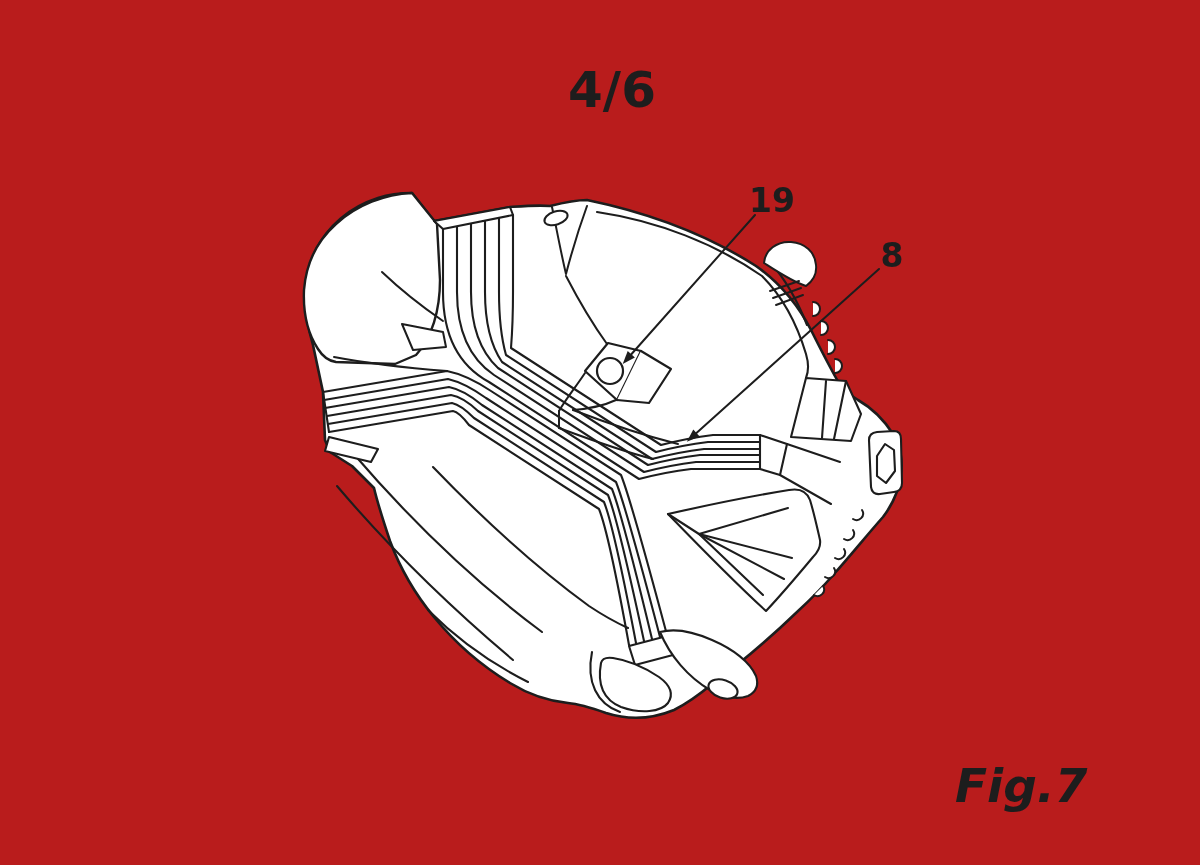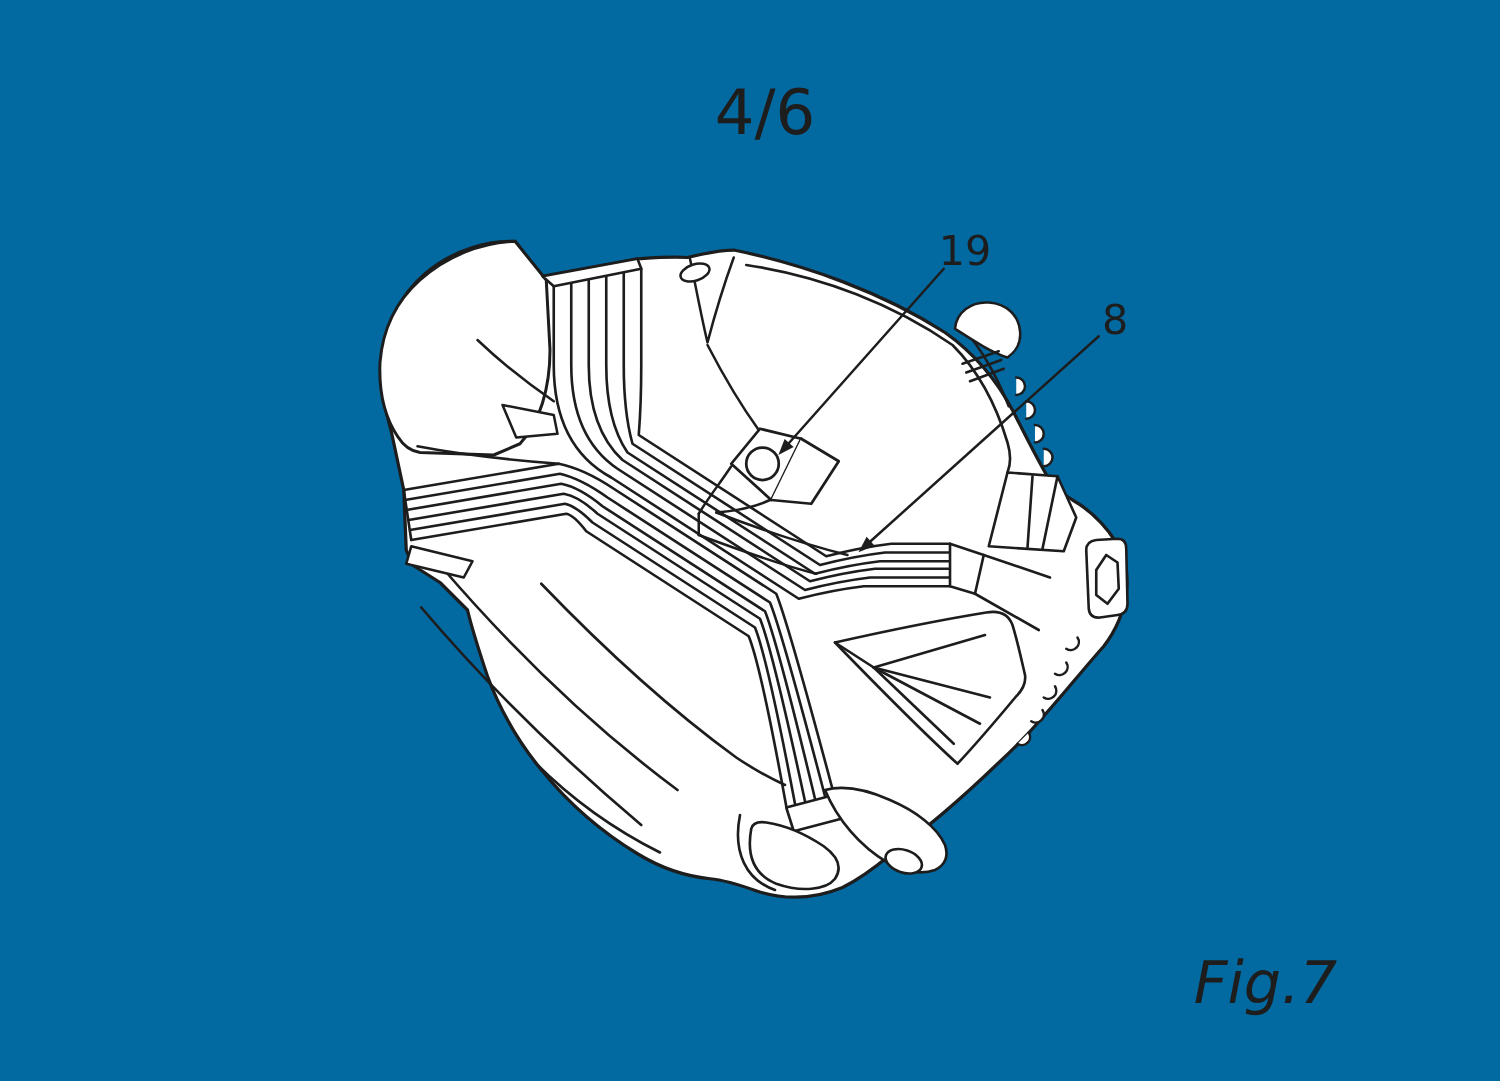--- a/index.html
+++ b/index.html
@@ -1,18 +1,18 @@
 <!DOCTYPE html>
 <html><head>
 <meta charset="utf-8">
 <style>
   html,body{margin:0;padding:0;background:#ffffff;}
   .sheet{
-    position:relative;width:1200px;height:865px;background:#0369a1;
-    font-family:"DejaVu Sans","Liberation Sans",sans-serif;overflow:hidden;
+    position:relative;width:1200px;height:865px;background:#b91c1c;
+    font-family:"DejaVu Sans","Liberation Sans",sans-serif;overflow:hidden;font-weight:bold;
   }
   svg{display:block;}
   .ink{stroke:#1d1d1d;fill:none;stroke-linecap:round;stroke-linejoin:round;}
   .fillwhite{fill:#ffffff;}
   .lbl{fill:#1d1d1d;stroke:none;}
   text{font-family:"DejaVu Sans","Liberation Sans",sans-serif;}
 </style>
 </head>
 <body>
 

